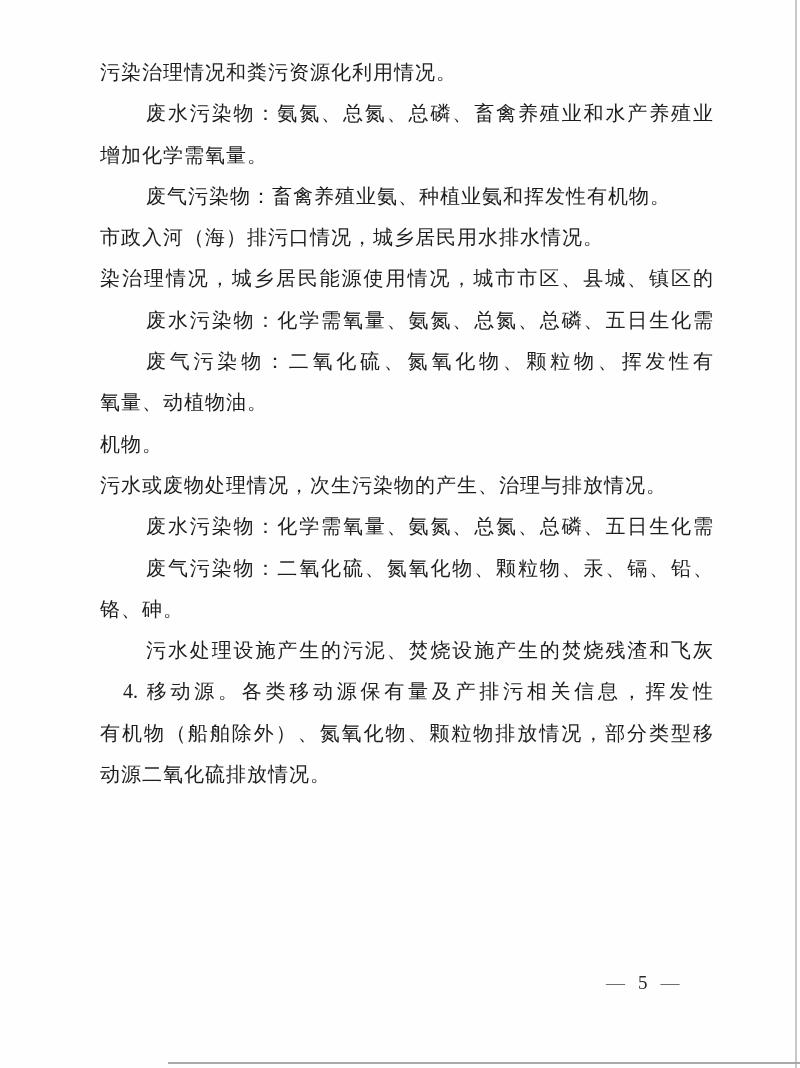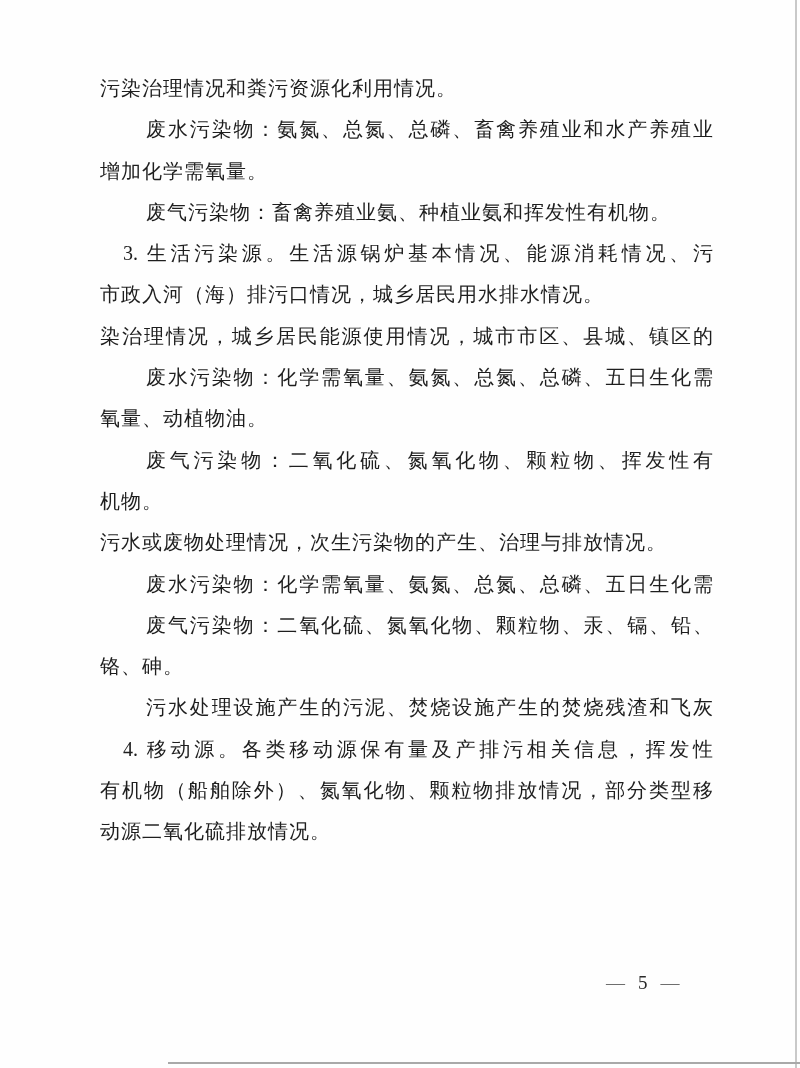--- a/index.html
+++ b/index.html
@@ -11,21 +11,21 @@
     position: relative;
     width: 800px;
     height: 1068px;
     background: #fefefe;
     overflow: hidden;
     font-family: "Liberation Serif", "DejaVu Serif", serif;
   }
   .body-text {
     position: absolute;
     left: 100px;
-    top: 68px;
+    top: 52px;
     width: 613px;
   }
   .line {
     font-size: 20px;
     line-height: 41.3px;
     color: #1e1e1e;
     letter-spacing: 1px;
     white-space: nowrap;
   }
   .line.stretch {
@@ -71,26 +71,25 @@
 </style>
 </head>
 <body>
 
 <div class="page">
   <div class="body-text" id="doc-body">
       <div class="line indent-0">污染治理情况和粪污资源化利用情况。</div>
       <div class="line indent-2 stretch">废水污染物：氨氮、总氮、总磷、畜禽养殖业和水产养殖业</div>
       <div class="line indent-0">增加化学需氧量。</div>
       <div class="line indent-2">废气污染物：畜禽养殖业氨、种植业氨和挥发性有机物。</div>
-      <div class="line indent-1 stretch">3. 生活污染源。生活源锅炉基本情况、能源消耗情况、污</div>
       <div class="line indent-0">市政入河（海）排污口情况，城乡居民用水排水情况。</div>
       <div class="line indent-0 stretch">染治理情况，城乡居民能源使用情况，城市市区、县城、镇区的</div>
       <div class="line indent-2 stretch">废水污染物：化学需氧量、氨氮、总氮、总磷、五日生化需</div>
+      <div class="line indent-2 stretch">废气污染物：二氧化硫、氮氧化物、颗粒物、挥发性有</div>
       <div class="line indent-0">氧量、动植物油。</div>
-      <div class="line indent-2 stretch">废气污染物：二氧化硫、氮氧化物、颗粒物、挥发性有</div>
       <div class="line indent-0">机物。</div>
       <div class="line indent-0">污水或废物处理情况，次生污染物的产生、治理与排放情况。</div>
       <div class="line indent-2 stretch">废水污染物：化学需氧量、氨氮、总氮、总磷、五日生化需</div>
       <div class="line indent-2 stretch">废气污染物：二氧化硫、氮氧化物、颗粒物、汞、镉、铅、</div>
       <div class="line indent-0">铬、砷。</div>
       <div class="line indent-2 stretch">污水处理设施产生的污泥、焚烧设施产生的焚烧残渣和飞灰</div>
       <div class="line indent-1 stretch">4. 移动源。各类移动源保有量及产排污相关信息，挥发性</div>
       <div class="line indent-0 stretch">有机物（船舶除外）、氮氧化物、颗粒物排放情况，部分类型移</div>
       <div class="line indent-0">动源二氧化硫排放情况。</div>
     </div>

